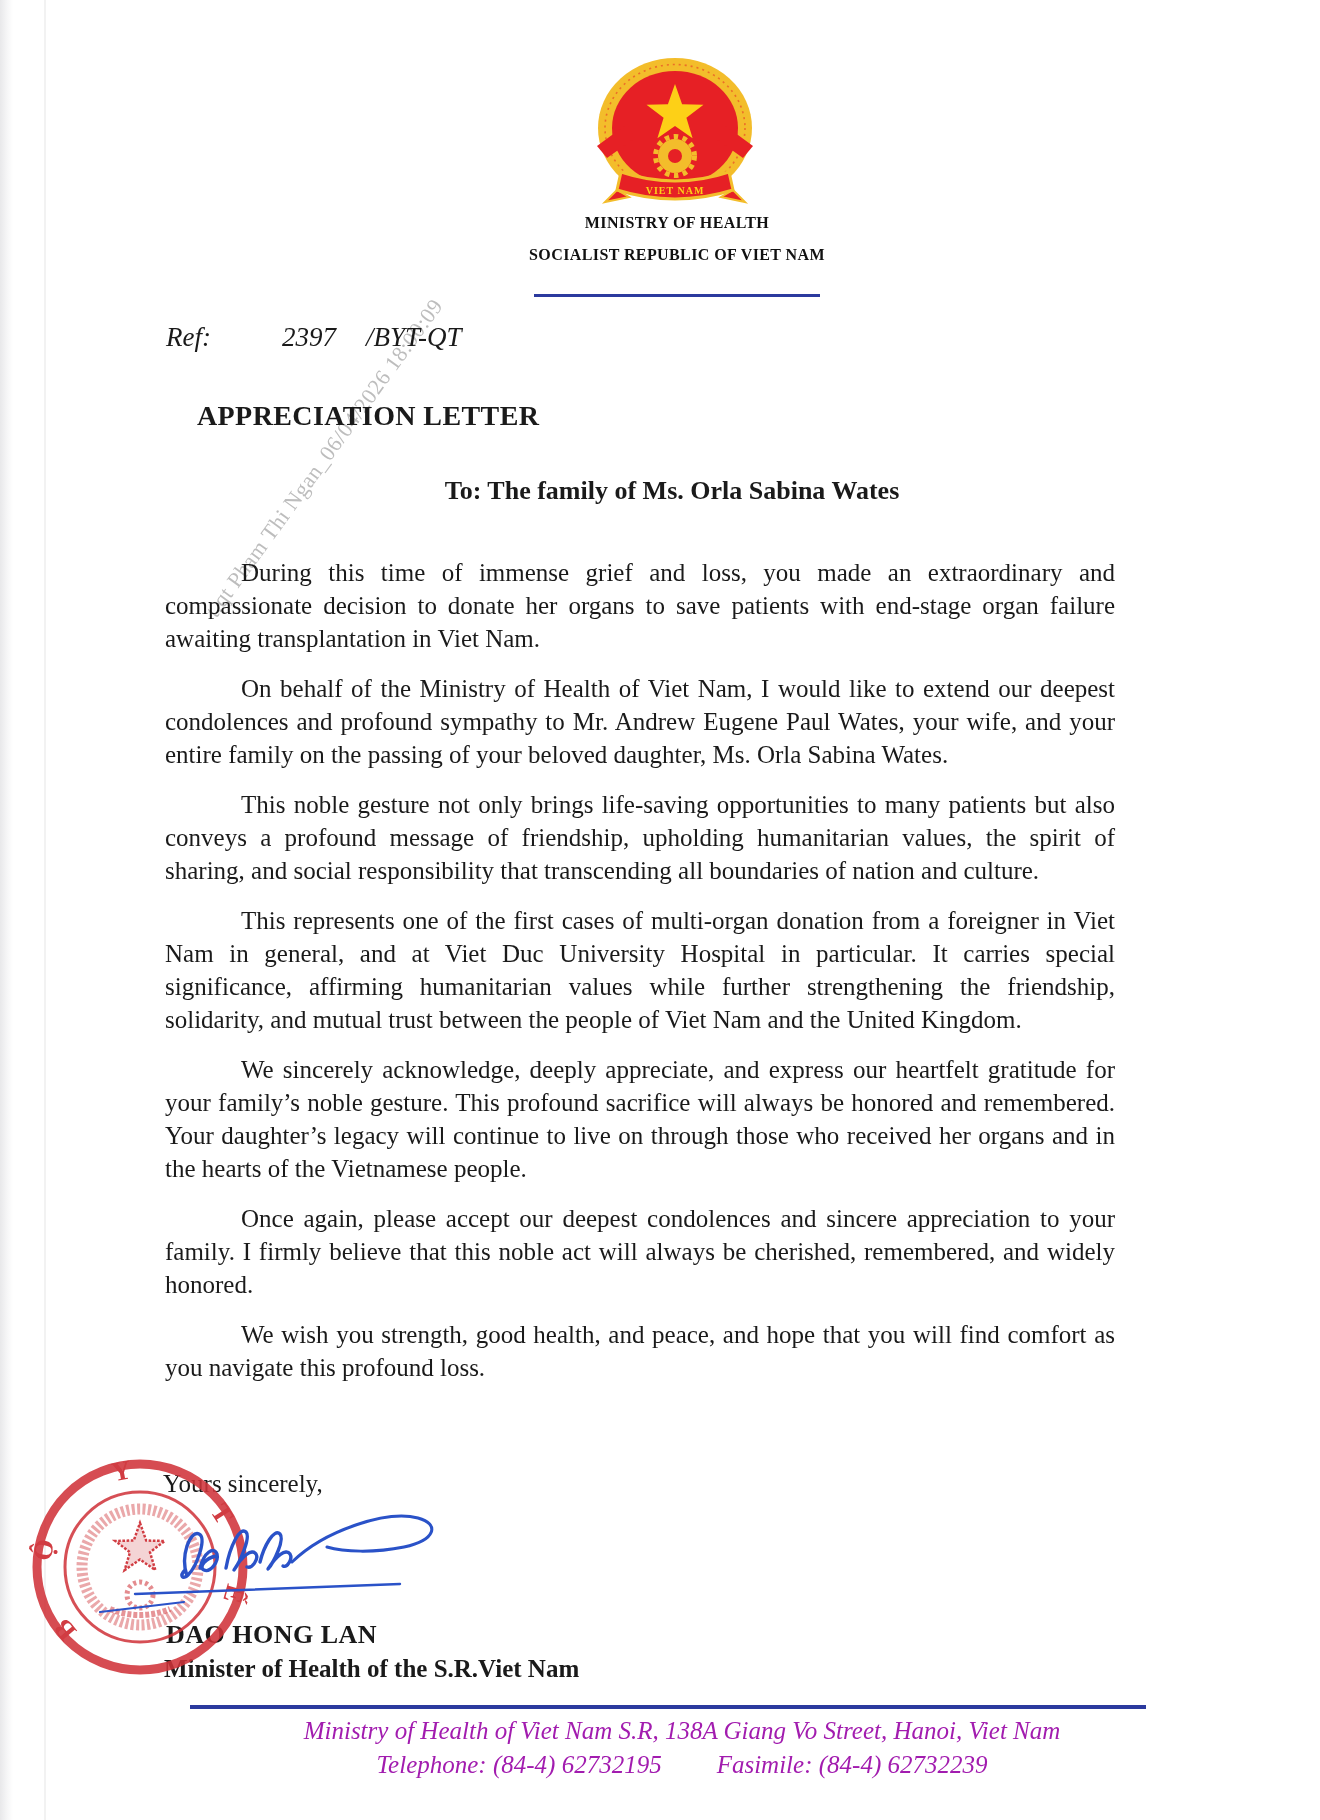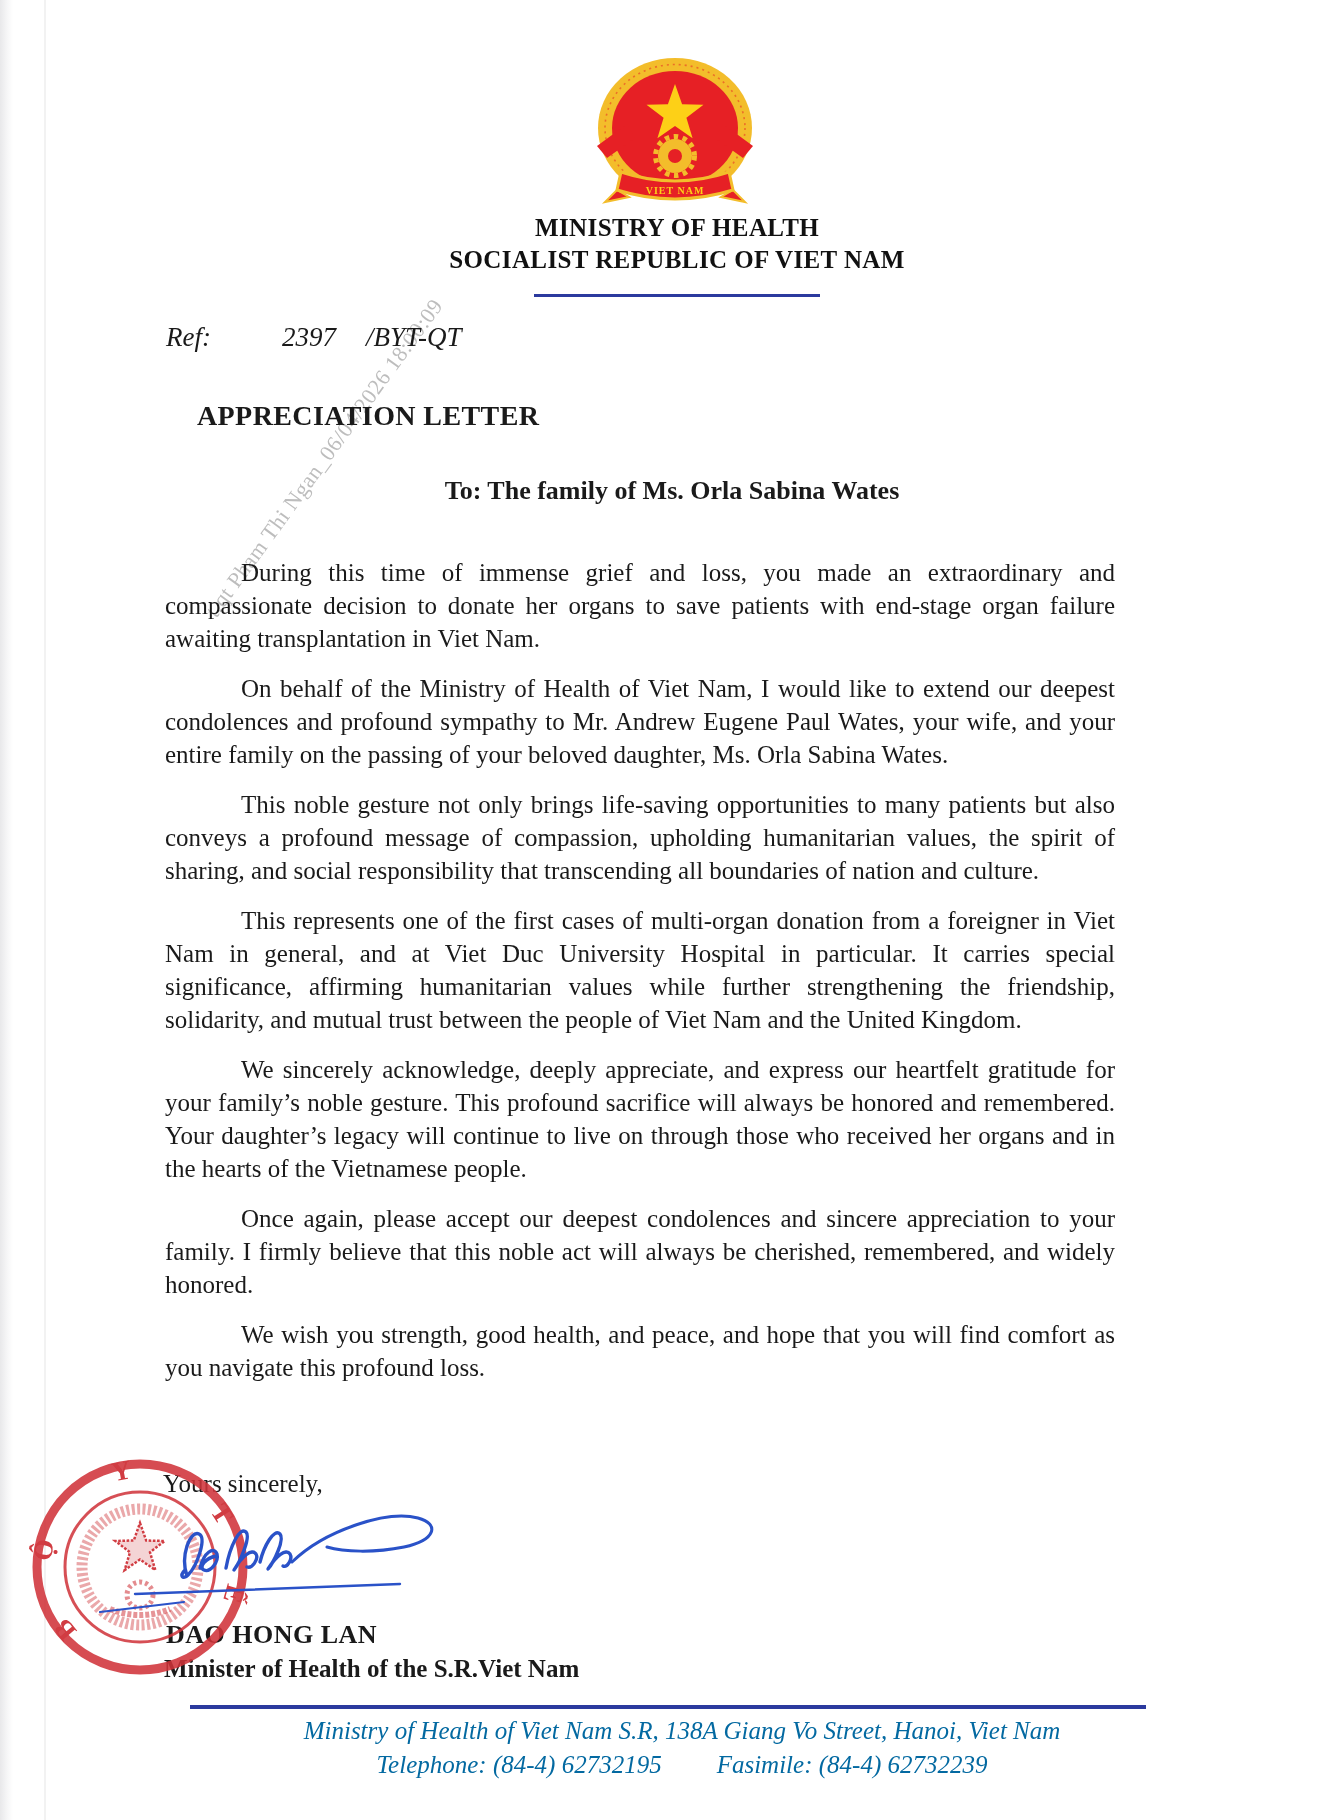--- a/index.html
+++ b/index.html
@@ -5,21 +5,21 @@
   html,body{margin:0;padding:0;background:#ffffff;}
   .page{position:relative;width:1320px;height:1820px;background:#ffffff;overflow:hidden;
         font-family:"Liberation Serif","DejaVu Serif",serif;color:#1a1a1a;}
   .scan-edge{position:absolute;left:0;top:0;width:13px;height:100%;
         background:linear-gradient(90deg,#e8e8ea,#f6f6f7 55%,#ffffff);}
   .scan-line{position:absolute;left:44px;top:0;width:2px;height:100%;background:rgba(0,0,0,0.05);}
   .watermark{position:absolute;left:200px;top:607px;transform-origin:0 0;transform:rotate(-54deg);
         font-size:22px;letter-spacing:.5px;color:#b2b2b2;opacity:.85;white-space:nowrap;z-index:1;}
   .emblem{position:absolute;left:591px;top:54px;width:168px;height:156px;z-index:2;}
   .hdr{position:absolute;left:177px;width:1000px;text-align:center;font-weight:bold;
-        font-size:25px;letter-spacing:.4px;z-index:2;color:#111;}
+        font-size:16px;letter-spacing:.4px;z-index:2;color:#111;}
   .hdr1{top:214px;} .hdr2{top:246px;}
   .hdr-rule{position:absolute;left:534px;top:294px;width:286px;height:3px;background:#2b3a9e;z-index:2;}
   .refrow{position:absolute;left:0;top:322px;width:1124px;height:36px;font-style:italic;font-size:27px;z-index:2;}
   .refrow span{position:absolute;}
   .ref-label{left:166px;} .ref-number{left:282px;} .ref-code{left:366px;font-style:italic;}
   .dateline{position:absolute;left:165px;top:366px;width:952px;text-align:right;
         font-style:italic;font-size:24px;z-index:2;}
   .title{position:absolute;left:197px;top:400px;width:950px;text-align:left;
         font-weight:bold;font-size:28px;letter-spacing:.4px;z-index:2;}
   .recipient{position:absolute;left:197px;top:476px;width:950px;text-align:center;
@@ -27,21 +27,21 @@
   .body{position:absolute;left:165px;top:556px;width:950px;z-index:2;}
   .body p{margin:0 0 17px 0;font-size:25px;line-height:33px;text-align:justify;text-indent:76px;}
   .closing{position:absolute;left:163px;top:1470px;font-size:25px;z-index:2;}
   .signer-name{position:absolute;left:166px;top:1620px;font-weight:bold;font-size:26px;letter-spacing:.5px;z-index:4;}
   .signer-title{position:absolute;left:164px;top:1655px;font-weight:bold;font-size:25px;z-index:4;}
   .signature{position:absolute;left:95px;top:1490px;width:355px;height:135px;z-index:6;}
   .stamp{position:absolute;left:22px;top:1449px;width:236px;height:236px;z-index:5;opacity:.95;}
   .stamp text{font-family:"Liberation Serif","DejaVu Serif",serif;font-weight:bold;font-size:27px;
         fill:#cf3238;text-anchor:middle;}
   .ftr-rule{position:absolute;left:190px;top:1705px;width:956px;height:4px;background:#2b3a9e;z-index:2;}
-  .footer{position:absolute;left:207px;top:1714px;width:950px;text-align:center;color:#0369a1;
+  .footer{position:absolute;left:207px;top:1714px;width:950px;text-align:center;color:#a21caf;
         font-style:italic;font-size:25px;line-height:34px;z-index:2;}
   .footer .fax{margin-left:55px;}
   .emblem-banner-text{font-family:"Liberation Serif",serif;font-weight:bold;font-size:10px;
         fill:#fdd017;text-anchor:middle;letter-spacing:1px;}
 </style>
 </head>
 <body>
 
 <div class="page">
 
@@ -75,21 +75,21 @@
     <span class="ref-number">2397</span>
     <span class="ref-code">/BYT-QT</span>
   </div>
 
   <div class="title">APPRECIATION LETTER</div>
   <div class="recipient">To: The family of Ms. Orla Sabina Wates</div>
 
   <div class="body">
     <p>During this time of immense grief and loss, you made an extraordinary and compassionate decision to donate her organs to save patients with end-stage organ failure awaiting transplantation in Viet Nam.</p>
     <p>On behalf of the Ministry of Health of Viet Nam, I would like to extend our deepest condolences and profound sympathy to Mr. Andrew Eugene Paul Wates, your wife, and your entire family on the passing of your beloved daughter, Ms. Orla Sabina Wates.</p>
-    <p>This noble gesture not only brings life-saving opportunities to many patients but also conveys a profound message of compassion, upholding humanitarian values, the spirit of sharing, and social responsibility that transcending all boundaries of nation and culture.</p>
+    <p>This noble gesture not only brings life-saving opportunities to many patients but also conveys a profound message of friendship, upholding humanitarian values, the spirit of sharing, and social responsibility that transcending all boundaries of nation and culture.</p>
     <p>This represents one of the first cases of multi-organ donation from a foreigner in Viet Nam in general, and at Viet Duc University Hospital in particular. It carries special significance, affirming humanitarian values while further strengthening the friendship, solidarity, and mutual trust between the people of Viet Nam and the United Kingdom.</p>
     <p>We sincerely acknowledge, deeply appreciate, and express our heartfelt gratitude for your family’s noble gesture. This profound sacrifice will always be honored and remembered. Your daughter’s legacy will continue to live on through those who received her organs and in the hearts of the Vietnamese people.</p>
     <p>Once again, please accept our deepest condolences and sincere appreciation to your family. I firmly believe that this noble act will always be cherished, remembered, and widely honored.</p>
     <p>We wish you strength, good health, and peace, and hope that you will find comfort as you navigate this profound loss.</p>
   </div>
 
   <div class="closing">Yours sincerely,</div>
 
   <div class="signer-name">DAO HONG LAN</div>
   <div class="signer-title">Minister of Health of the S.R.Viet Nam</div>

